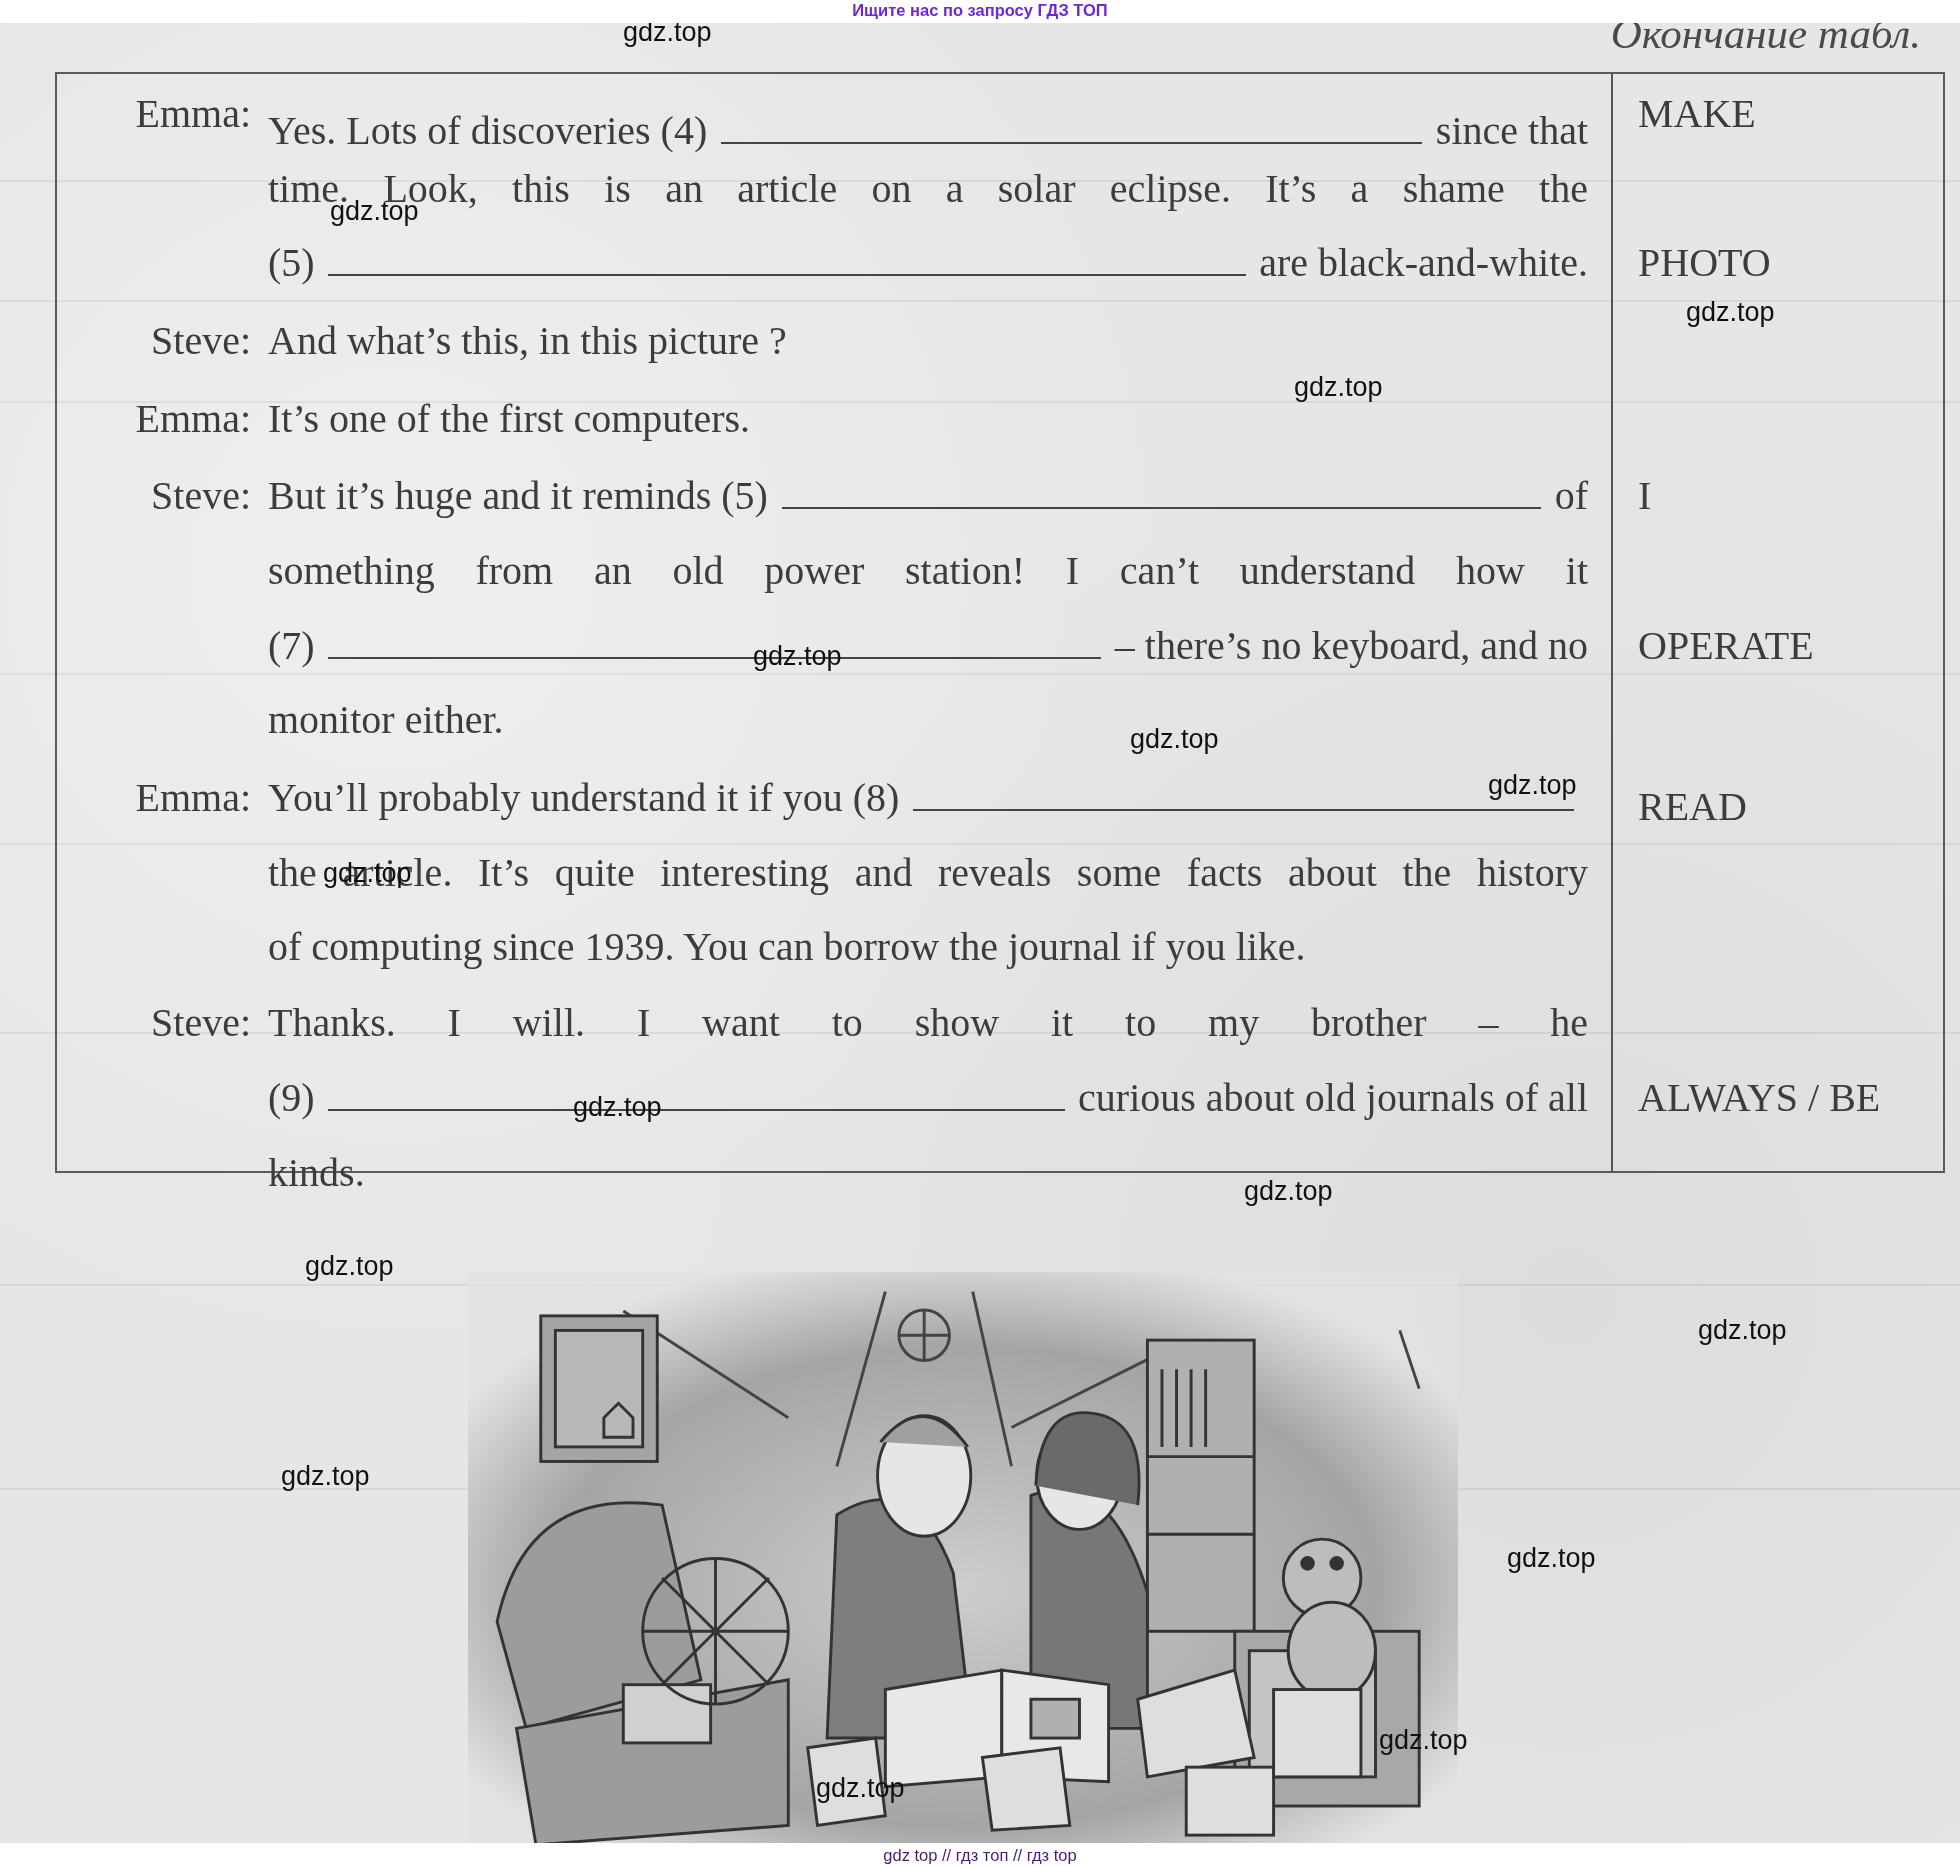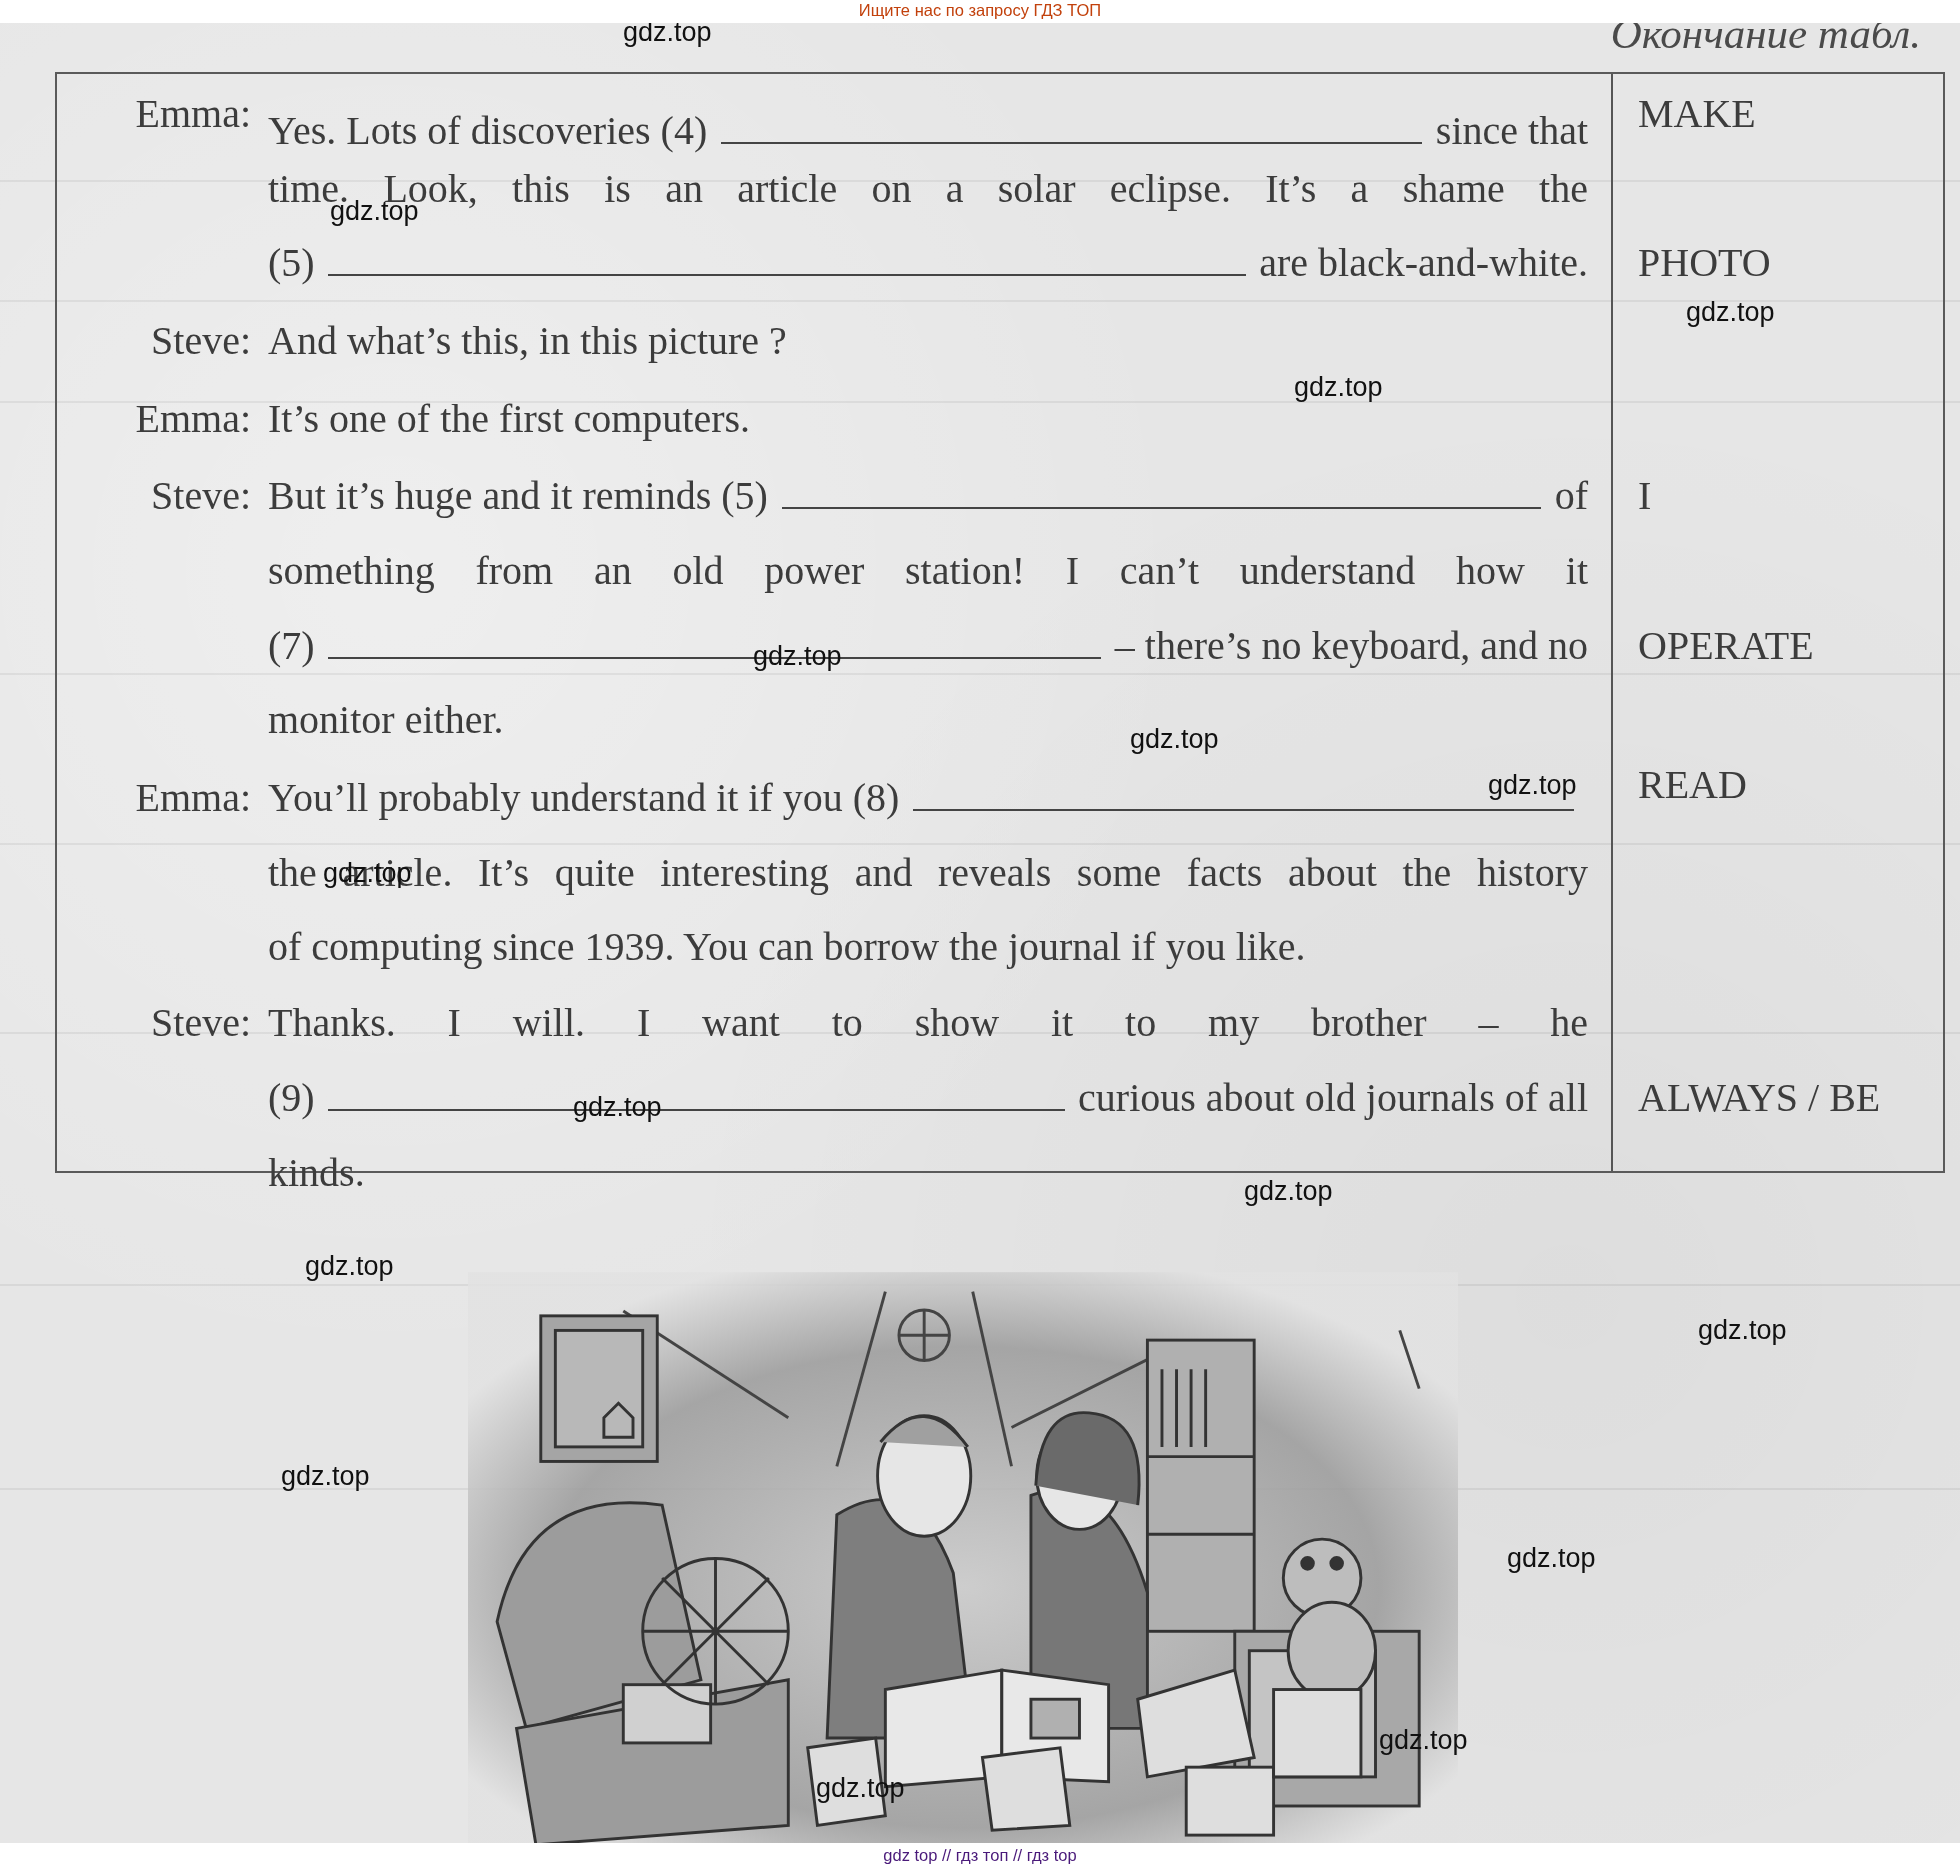--- a/index.html
+++ b/index.html
@@ -73,21 +73,21 @@
   .footer {
     position: absolute; left: 0; top: 1844px; width: 1960px; height: 25px;
     background: #ffffff; text-align: center;
     font-family: "Liberation Sans", sans-serif; font-size: 16.5px; line-height: 23px;
   }
 </style>
 </head>
 <body>
 
 <div class="top-banner">
-  <span id="banner-text" style="color: #c2410c;">Ищите нас по запросу ГДЗ ТОП</span>
+  <span id="banner-text" style="color: #6d28d9; font-weight: bold;">Ищите нас по запросу ГДЗ ТОП</span>
 </div>
 
 <div class="page">
 
   <div class="ghost-line" style="top:157px"></div>
   <div class="ghost-line" style="top:277px"></div>
   <div class="ghost-line" style="top:378px"></div>
   <div class="ghost-line" style="top:650px"></div>
   <div class="ghost-line" style="top:820px"></div>
   <div class="ghost-line" style="top:1009px"></div>
@@ -143,21 +143,21 @@
           <span>curious about old journals of all</span>
         </div>
         <div class="utter" style="top: 1062px;">kinds.</div>
       </div>
     <div class="col-divider"></div>
     <div class="word-col" id="word-col">
         <div class="word" style="top: 2.9px;">MAKE</div>
         <div class="word" style="top: 152px;">PHOTO</div>
         <div class="word" style="top: 385px;">I</div>
         <div class="word" style="top: 535px;">OPERATE</div>
-        <div class="word" style="top: 674px;">READ</div>
+        <div class="word" style="top: 696px;">READ</div>
         <div class="word" style="top: 987px;">ALWAYS / BE</div>
       </div>
   </div>
 
   <div class="illustration">
     <svg width="990" height="573" viewBox="0 0 1020 590">
       <defs>
         <radialGradient id="wash" cx="50%" cy="55%" r="60%">
           <stop offset="0" stop-color="#c9c9c9"></stop>
           <stop offset="0.7" stop-color="#9a9a9a"></stop>

